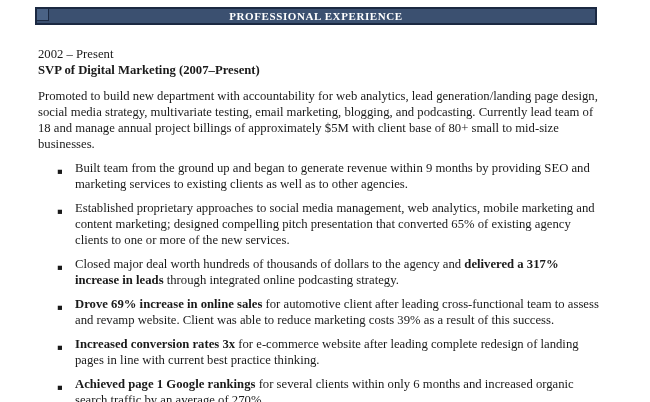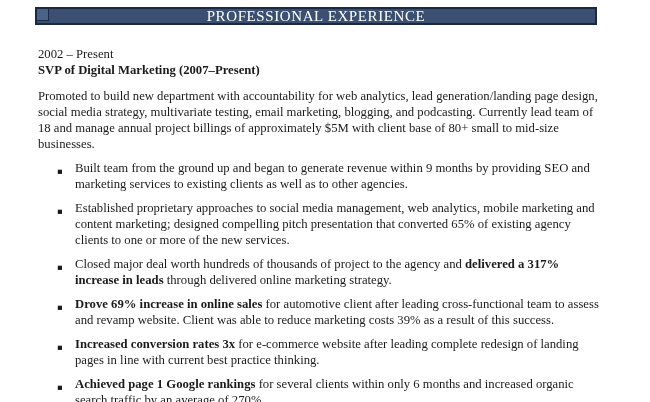--- a/index.html
+++ b/index.html
@@ -29,22 +29,22 @@
   }
   .bar .notch {
     position: absolute;
     left: 0px; top: 0px;
     width: 11px; height: 11px;
     background: var(--notch-fill, #4a6285);
     outline: 1px solid var(--bar-border, #1b2942);
   }
   .bar span.t {
     color: var(--bar-text, #ffffff);
-    font-weight: normal;
-    font-size: 15px;
+    font-weight: bold;
+    font-size: 11px;
     letter-spacing: 0.6px;
   }
 
   .content { margin: 0 45px 0 38px; }
 
   .jobline {
     margin-top: 21px;
     display: flex;
     justify-content: space-between;
     align-items: baseline;
@@ -107,21 +107,21 @@
         <li>
           <span class="marker">▪</span>
           <span class="btext"><span>Established proprietary approaches to social media management, web analytics, mobile marketing and content marketing; designed compelling pitch presentation that converted 65% of existing agency clients to one or more of the new services.</span></span>
         </li>
       </ul>
 
 
     <ul class="bullets">
         <li>
           <span class="marker">▪</span>
-          <span class="btext"><span>Closed major deal worth hundreds of thousands of project to the agency and </span><span class="b">delivered a 317% increase in leads</span><span> through delivered online marketing strategy.</span></span>
+          <span class="btext"><span>Closed major deal worth hundreds of thousands of dollars to the agency and </span><span class="b">delivered a 317% increase in leads</span><span> through integrated online podcasting strategy.</span></span>
         </li>
         <li>
           <span class="marker">▪</span>
           <span class="btext"><span class="b">Drove 69% increase in online sales</span><span> for automotive client after leading cross-functional team to assess and revamp website. Client was able to reduce marketing costs 39% as a result of this success.</span></span>
         </li>
         <li>
           <span class="marker">▪</span>
           <span class="btext"><span class="b">Increased conversion rates 3x</span><span> for e-commerce website after leading complete redesign of landing pages in line with current best practice thinking.</span></span>
         </li>
         <li>

